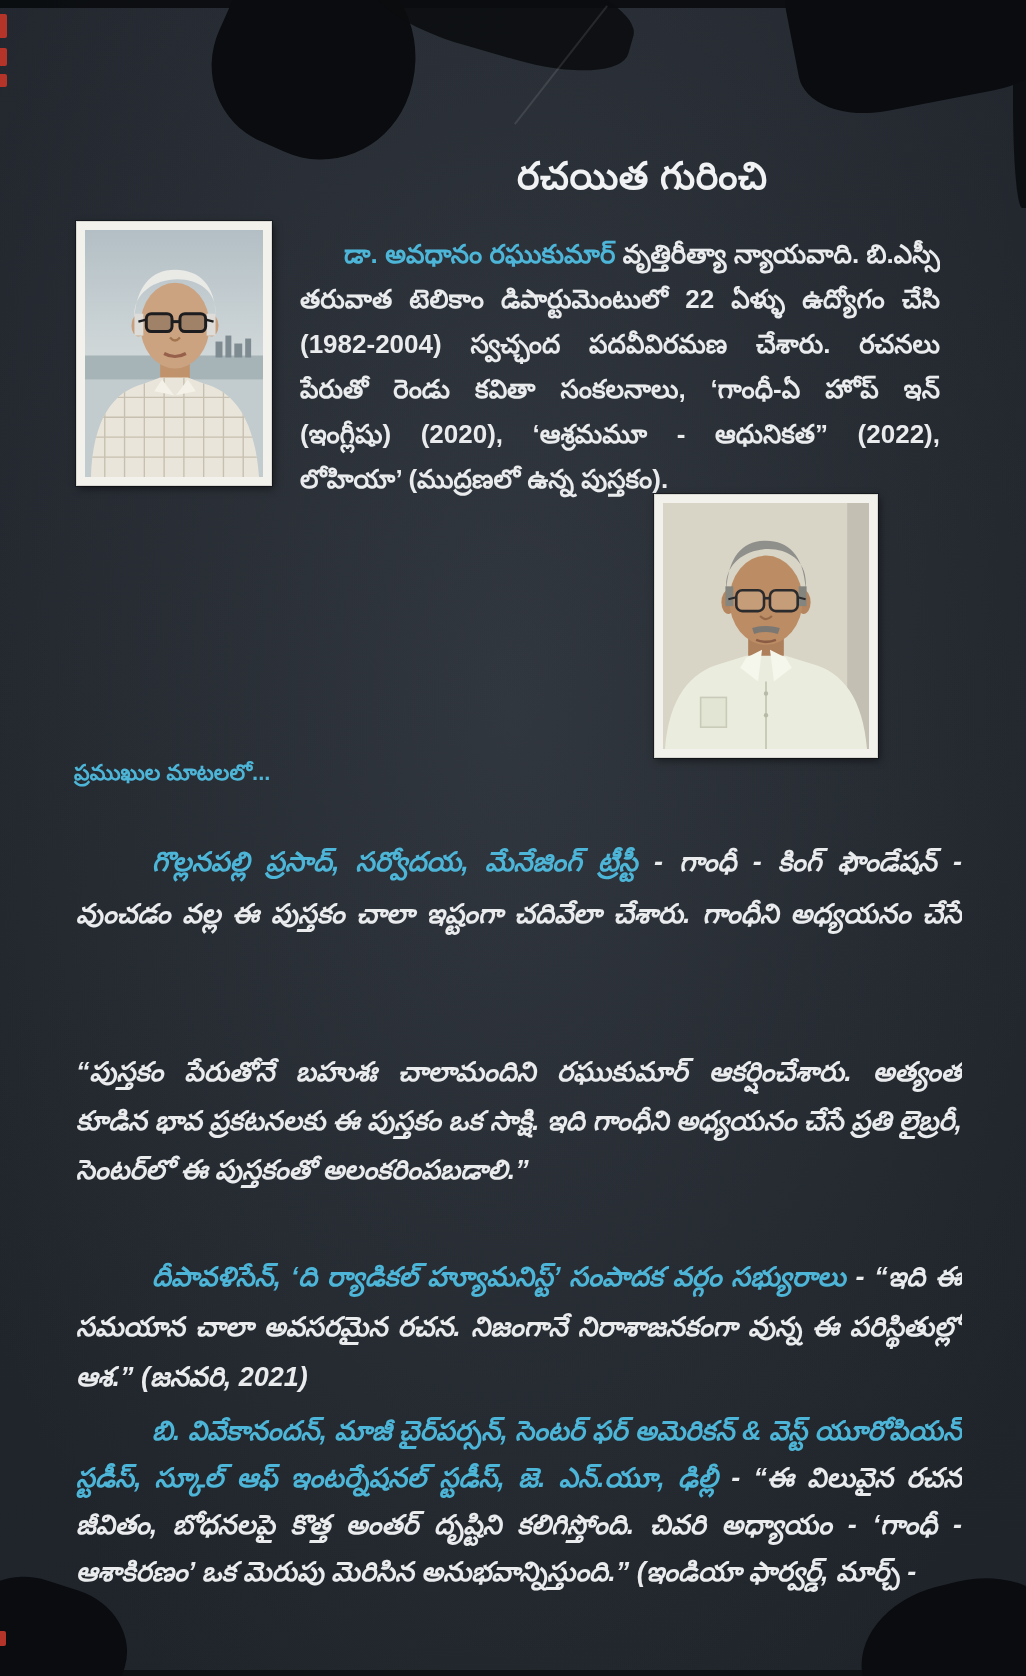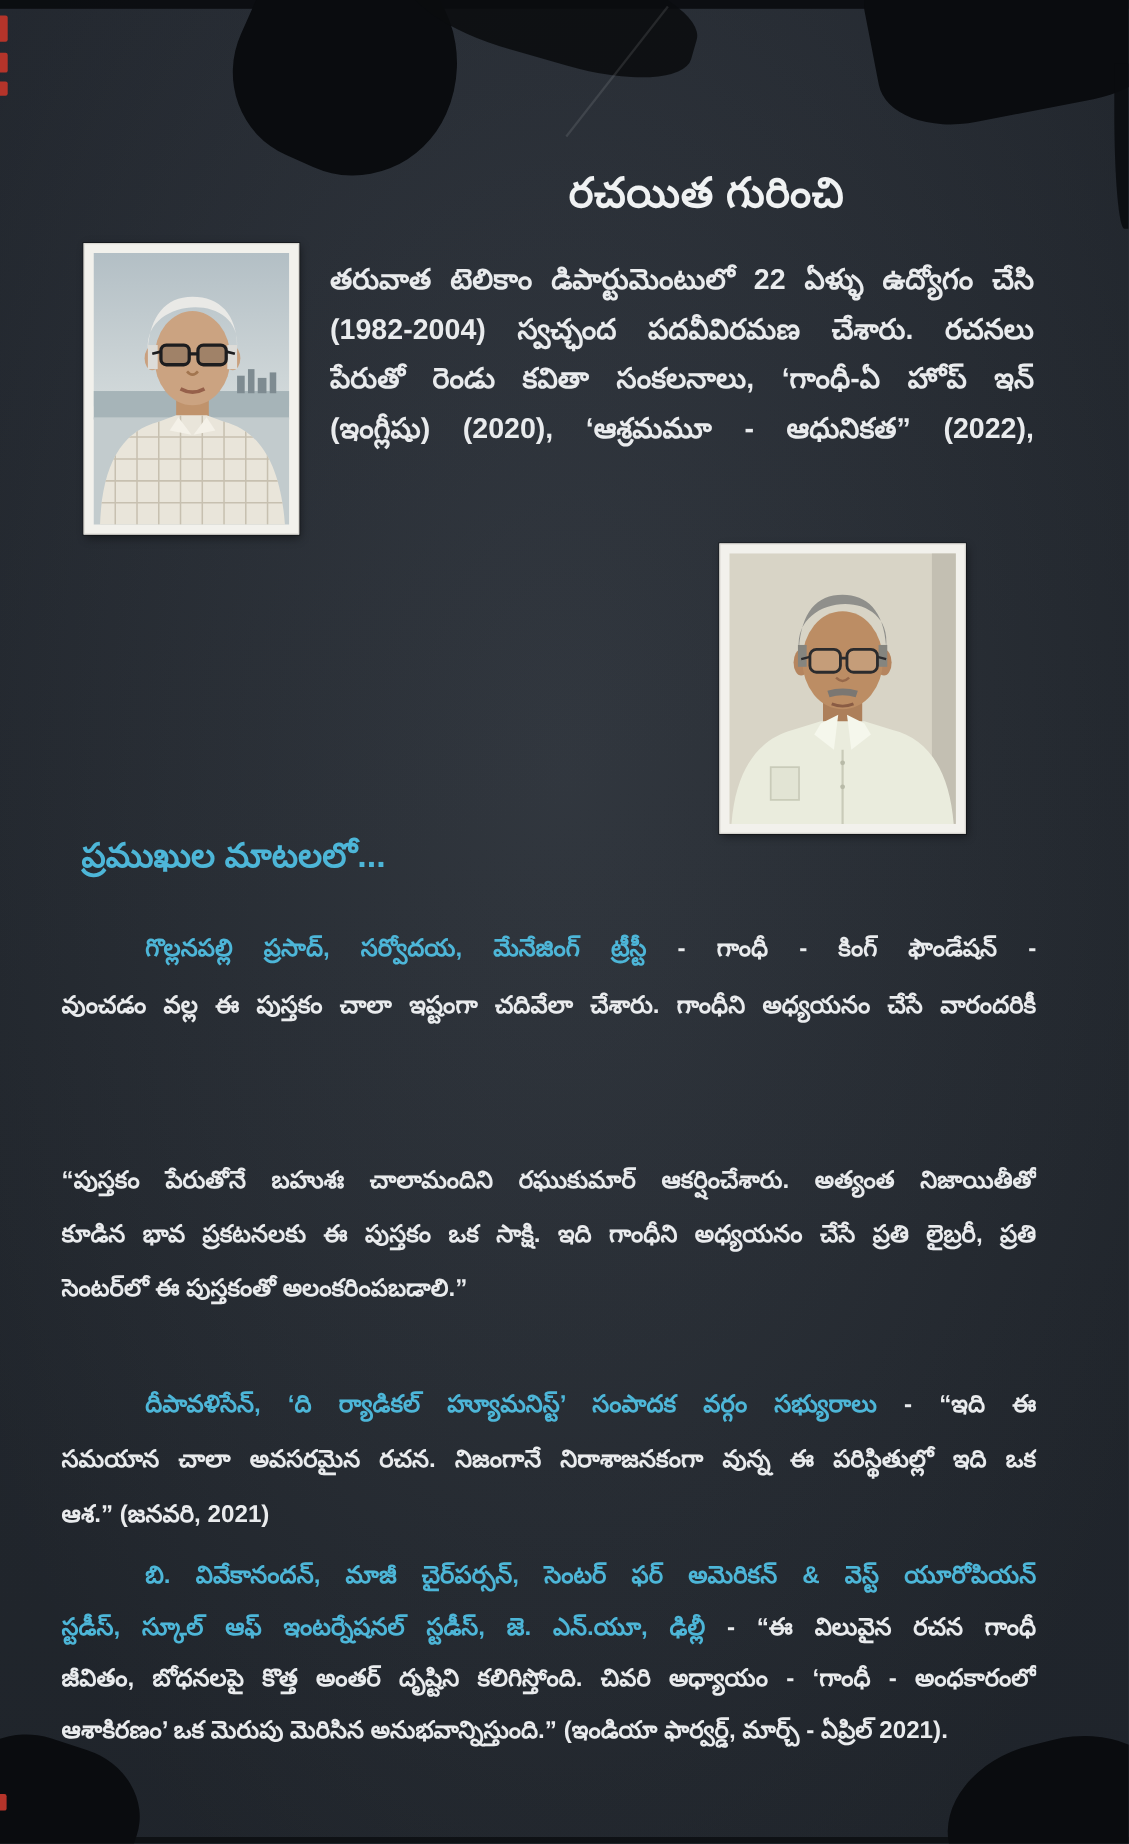--- a/index.html
+++ b/index.html
@@ -31,26 +31,26 @@
   .scratch{position:absolute;left:560px;top:-10px;width:2px;height:150px;background:rgba(255,255,255,0.10);transform:rotate(38deg);}
   
   .cyan{color:#4db6d8;font-weight:700;}
   .title{position:absolute;left:517px;top:155px;font-size:38px;font-weight:700;color:#f0f2f3;letter-spacing:.5px;}
   .textblock{position:absolute;}
   .line{overflow:hidden;height:var(--lh);}
   .jfull{text-align:justify;text-align-last:justify;}
   .indent{padding-left:76px;}
   .indent-sm{padding-left:44px;}
   .about{left:300px;top:232px;width:640px;--lh:45px;line-height:45px;font-size:26px;font-weight:600;}
-  .quote{left:56px;width:886px;font-size:22px;font-weight:600;}
+  .quote{left:76px;width:886px;font-size:27px;font-weight:600;font-style:italic;}
   .q1{top:836px;--lh:52px;line-height:52px;}
   .q2{top:1048px;--lh:49px;line-height:49px;}
   .q3{top:1252px;--lh:50px;line-height:50px;}
   .q4{top:1408px;--lh:47px;line-height:47px;}
-  .heading{position:absolute;left:74px;top:760px;font-size:31px;font-weight:700;color:#4db6d8;}
+  .heading{position:absolute;left:74px;top:760px;font-size:22px;font-weight:700;color:#4db6d8;}
   .translator{position:absolute;left:224px;top:580px;width:340px;text-align:center;}
   .translator .tname{font-size:31px;font-weight:700;color:#6fc5de;}
   .translator .trole{margin-top:9px;font-size:24px;font-weight:600;color:#dfe3e5;}
   
   .photo{position:absolute;background:#f2f1ec;box-sizing:border-box;border:1px solid #d9d8d2;
          box-shadow:0 0 0 1px rgba(0,0,0,.35), 2px 3px 8px rgba(0,0,0,.45);padding:8px;}
   .photo1{left:76px;top:221px;width:196px;height:265px;}
   .photo2{left:654px;top:494px;width:224px;height:264px;}
   .photo svg{display:block;width:100%;height:100%;}
 </style>
@@ -116,24 +116,26 @@
           <path d="M88,92 H96" stroke="#1d1d1f" stroke-width="3"></path>
           <path d="M62,90 L54,92 M122,90 L130,92" stroke="#1d1d1f" stroke-width="2.4"></path>
         </g>
         <path d="M86,108 Q91,114 96,108" stroke="#a2754f" stroke-width="2.4" fill="none"></path>
         <path d="M80,124 Q91,130 102,124" stroke="#96604a" stroke-width="3.2" fill="none"></path>
       </g>
     </svg>
   </div>
 
   <div class="textblock about">
+    <div class="line jfull indent-sm"><span class="cyan">డా. అవధానం రఘుకుమార్</span><span> వృత్తిరీత్యా న్యాయవాది. బి.ఎస్సీ</span></div>
     <div class="line jfull">తరువాత  టెలికాం డిపార్టుమెంటులో 22 ఏళ్ళు ఉద్యోగం చేసి</div>
     <div class="line jfull">(1982-2004) స్వచ్ఛంద పదవీవిరమణ చేశారు. రచనలు ‘అంతర్వేది’</div>
     <div class="line jfull">పేరుతో రెండు కవితా సంకలనాలు, ‘గాంధీ-ఏ హోప్ ఇన్ డెస్పెయిర్’</div>
     <div class="line jfull">(ఇంగ్లీషు) (2020), ‘ఆశ్రమమూ - ఆధునికత” (2022), ‘రివిజిటింగ్</div>
+    <div class="line">లోహియా’ (ముద్రణలో ఉన్న పుస్తకం).</div>
   </div>
 
   <div class="photo photo2">
     <svg viewBox="0 0 208 248" preserveAspectRatio="none">
       <rect x="0" y="0" width="208" height="248" fill="#d8d4c6"></rect>
       <rect x="186" y="0" width="22" height="248" fill="#bcb8ab" opacity="0.75"></rect>
       <g>
         <rect x="86" y="126" width="36" height="44" fill="#ad7f5a"></rect>
         <path d="M2,248 C6,196 28,170 58,162 L84,154 L124,154 L150,162 C182,170 202,198 206,248 Z" fill="#eaecdd"></path>
         <path d="M84,156 L100,148 L96,180 L78,166 Z" fill="#f5f7ec"></path>

